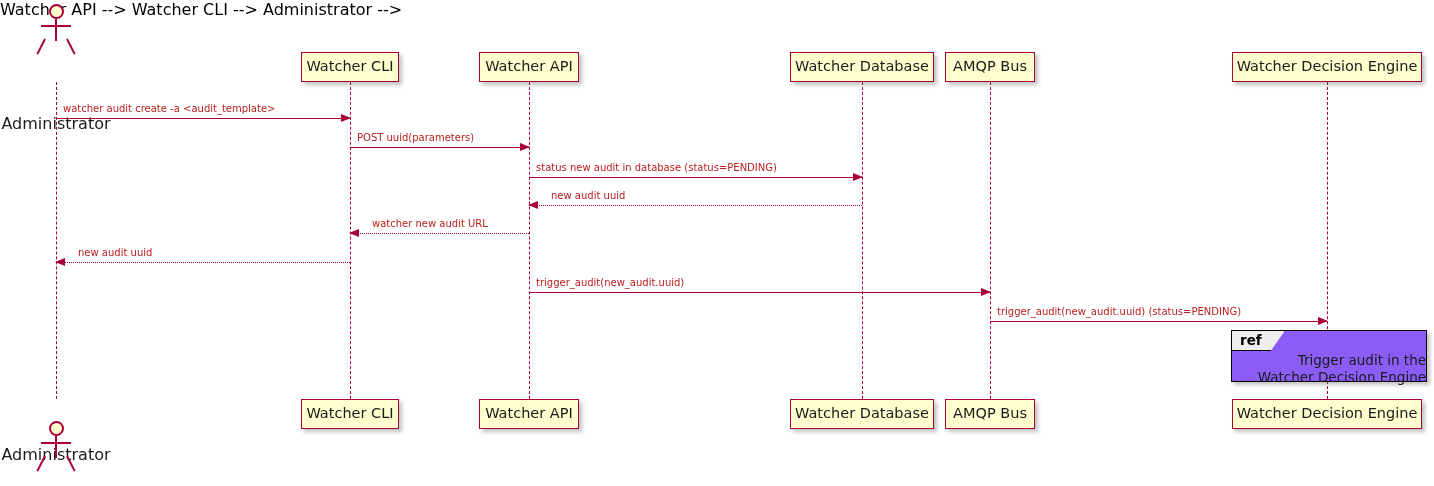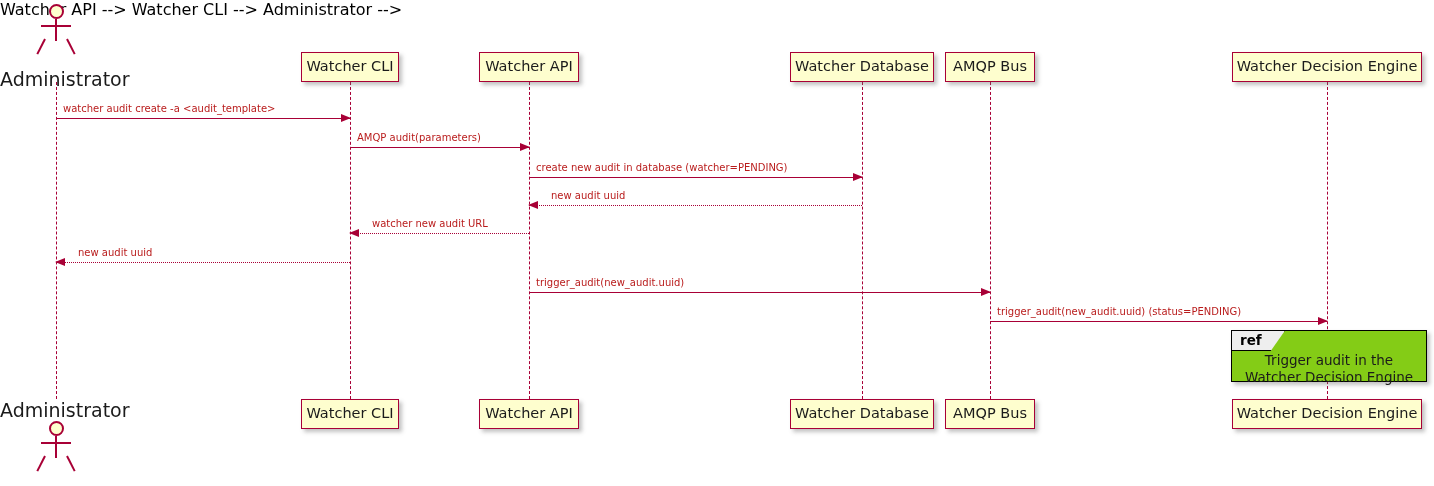--- a/index.html
+++ b/index.html
@@ -38,24 +38,25 @@
     position:absolute;
     width:15px;height:15px;
     border-radius:50%;
     background:#FEFECE;
     border:2px solid #A80036;
     box-sizing:border-box;
   }
   .actor-line{position:absolute;background:#A80036;}
   .actor-label{
     position:absolute;
-    font-size:19px;
+    font-size:16px;
     color:#1b1b1b;
     white-space:nowrap;
     text-align:center;
+    margin-top:46px;
   }
   
   .msg{position:absolute;height:0;}
   .msg .shaft{
     position:absolute;left:0;top:0;width:100%;height:0;
   }
   .msg.solid .shaft{border-top:1.5px solid #A80036;}
   .msg.dotted .shaft{border-top:1.3px dotted #A80036;}
   .msg .head{
     position:absolute;
@@ -80,21 +81,21 @@
     font-size:10px;
     color:#b91c1c;
     white-space:nowrap;
   }
   .msg.right .label{left:7px;}
   .msg.left  .label{left:22px;}
   
   .ref-box{
     position:absolute;
     box-sizing:border-box;
-    background:#84cc16;
+    background:#8b5cf6;
     border:1.5px solid #000000;
     box-shadow:3px 3px 4px rgba(110,110,110,0.42);
   }
   .ref-tab{
     position:absolute;
     left:0;top:0;
     height:19px;
     background:#EEEEEE;
     border-right:1.5px solid #000;
     border-bottom:1.5px solid #000;
@@ -102,21 +103,21 @@
     font-size:13.5px;
     font-weight:bold;
     line-height:19px;
     color:#000;
     -webkit-clip-path:polygon(0 0,100% 0,calc(100% - 14px) 100%,0 100%);
     clip-path:polygon(0 0,100% 0,calc(100% - 14px) 100%,0 100%);
   }
   .ref-body{
     position:absolute;
     left:0;top:21px;width:100%;
-    text-align:center;
+    text-align:right;
     font-size:13.5px;
     color:#1b1b1b;
     line-height:17px;
   }
   .ref-body div{white-space:nowrap;}
 </style>
 </head>
 <body>
 
 <div id="canvas">
@@ -169,28 +170,28 @@
   <div class="msg solid right" style="left:56px;top:118px;width:294px;">
     <div class="shaft"></div>
     <div class="head"></div>
     <div class="label">watcher audit create -a &lt;audit_template&gt;</div>
   </div>
 
   
   <div class="msg solid right" style="left:350px;top:147px;width:179px;">
     <div class="shaft"></div>
     <div class="head"></div>
-    <div class="label">AMQP audit(parameters)</div>
+    <div class="label">POST uuid(parameters)</div>
   </div>
 
   
   <div class="msg solid right" style="left:529px;top:177px;width:333px;">
     <div class="shaft"></div>
     <div class="head"></div>
-    <div class="label">create new audit in database (watcher=PENDING)</div>
+    <div class="label">status new audit in database (status=PENDING)</div>
   </div>
 
    Watcher API --&gt;
   <div class="msg dotted left" style="left:529px;top:205px;width:333px;">
     <div class="shaft"></div>
     <div class="head"></div>
     <div class="label">new audit uuid</div>
   </div>
 
    Watcher CLI --&gt;

